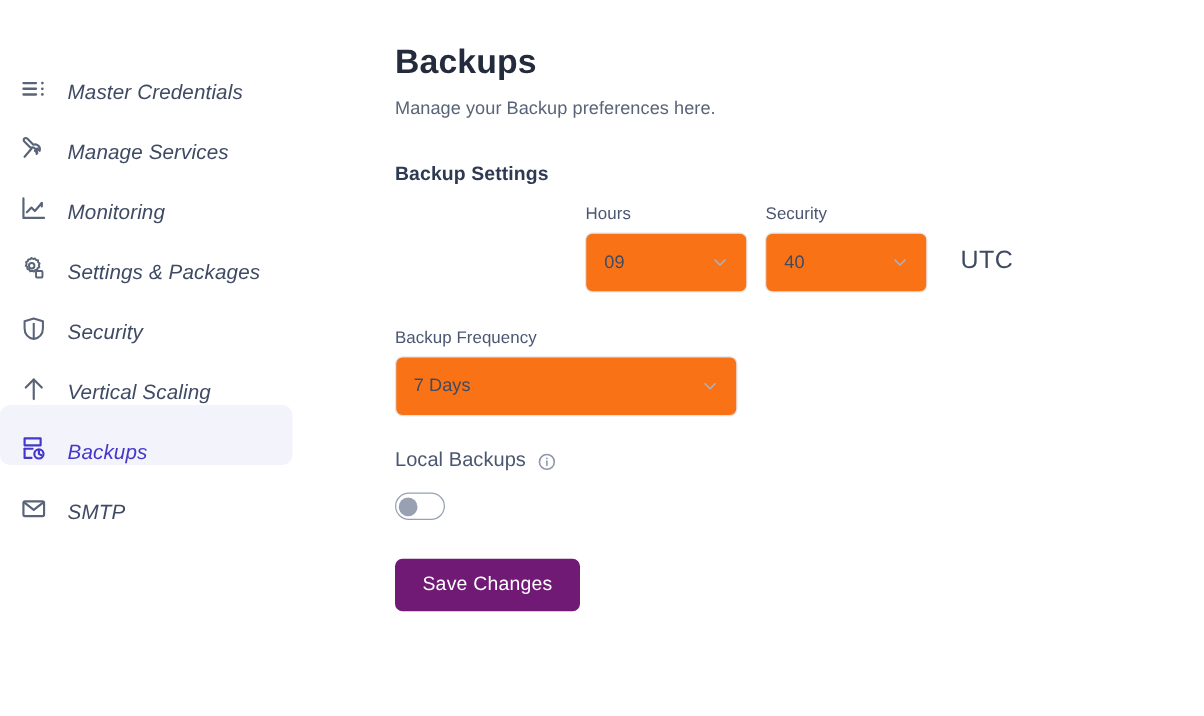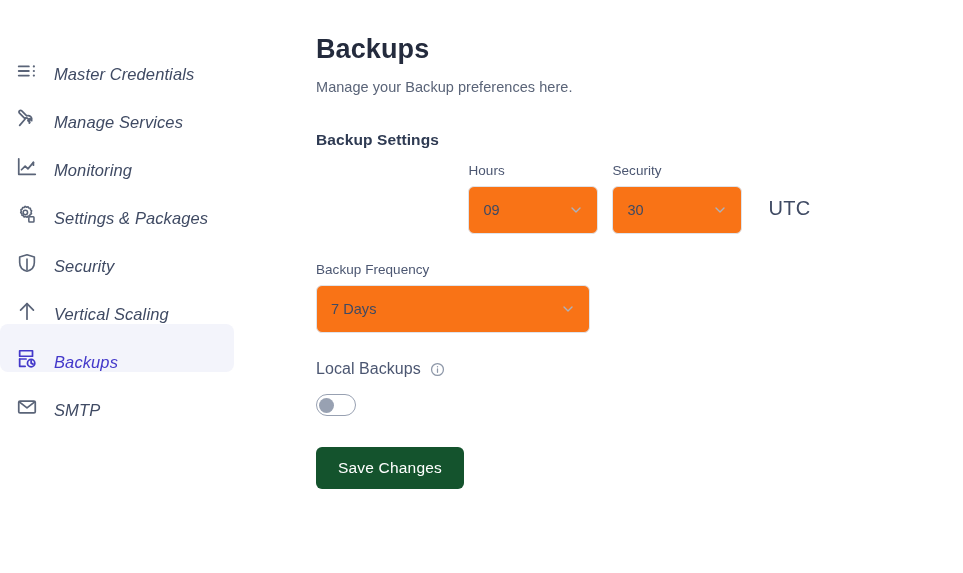--- a/index.html
+++ b/index.html
@@ -175,21 +175,21 @@
     border-radius: 50%;
     background: #98a1b2;
   }
 
   .save-button {
     margin-top: 31px;
     width: 148px;
     height: 42px;
     border: none;
     border-radius: 6px;
-    background: #14532d;
+    background: #701a75;
     color: #ffffff;
     font-family: "Liberation Sans", sans-serif;
     font-size: 15.5px;
     letter-spacing: 0.2px;
     cursor: default;
   }
 </style>
 </head>
 <body>
 
@@ -306,21 +306,21 @@
             <svg class="chevron" viewBox="0 0 24 24" fill="none" stroke="currentColor" stroke-width="2" stroke-linecap="round" stroke-linejoin="round">
               <polyline points="6,9 12,15 18,9"></polyline>
             </svg>
           </span>
         </div>
       </div>
 
       <div class="time-field minutes">
         <div class="field-label">Security</div>
         <div class="select-box">
-          <span class="select-value">30</span>
+          <span class="select-value">40</span>
           <span>
             <svg class="chevron" viewBox="0 0 24 24" fill="none" stroke="currentColor" stroke-width="2" stroke-linecap="round" stroke-linejoin="round">
               <polyline points="6,9 12,15 18,9"></polyline>
             </svg>
           </span>
         </div>
       </div>
 
       <span class="utc-label">UTC</span>
     </div>

